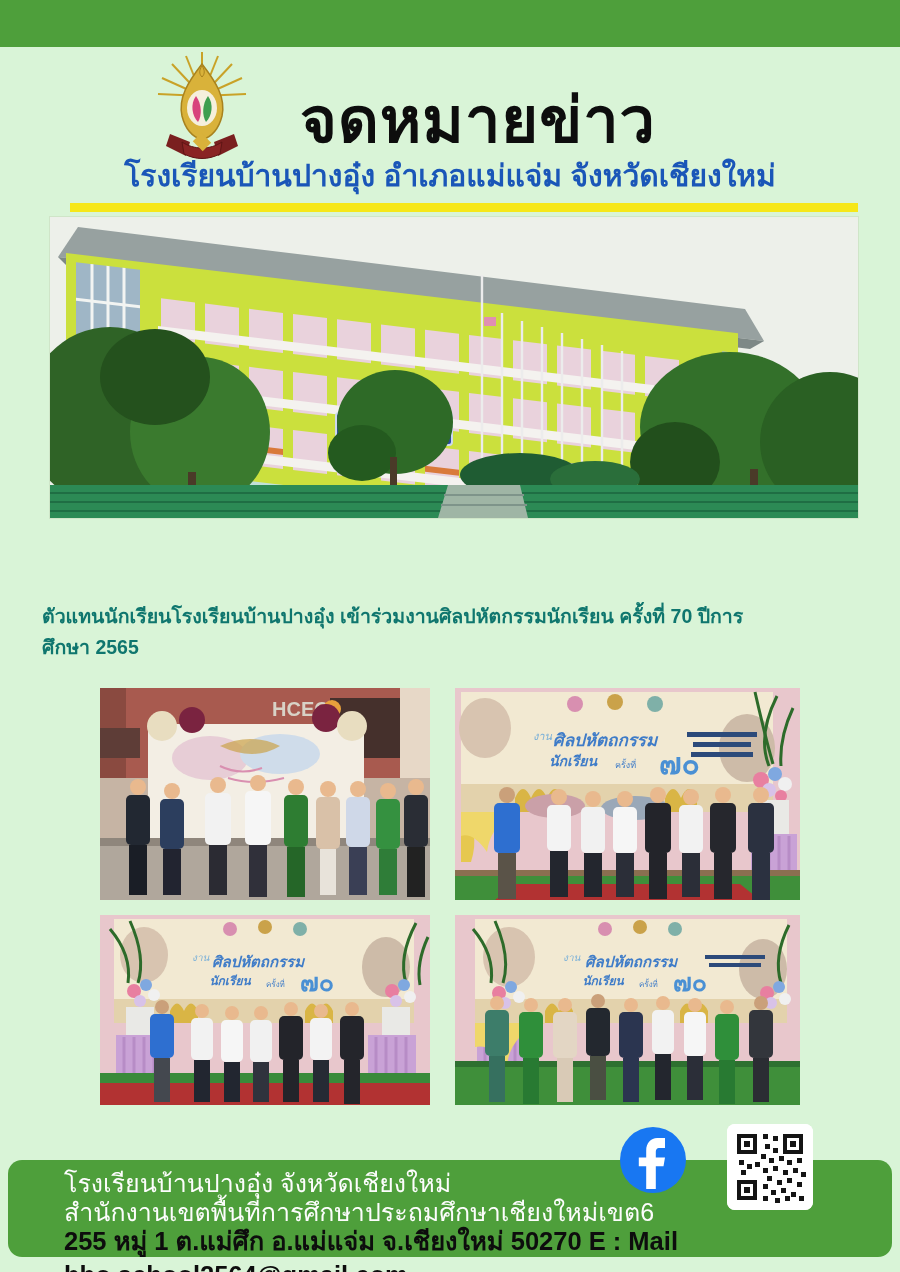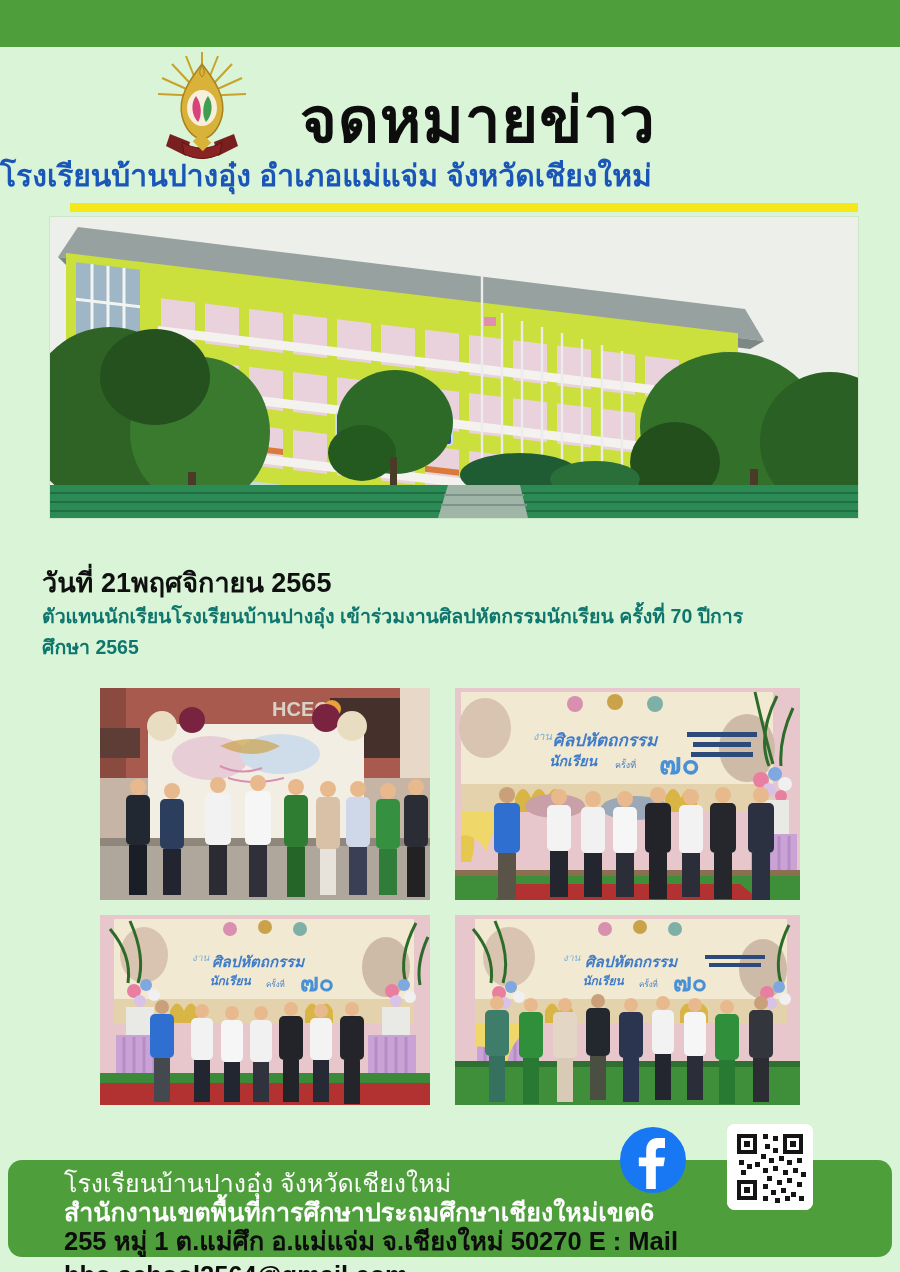--- a/index.html
+++ b/index.html
@@ -5,42 +5,42 @@
   html,body{margin:0;padding:0;}
   body{font-family:"Liberation Sans","DejaVu Sans",sans-serif;background:#eee;}
   .page{position:relative;width:900px;height:1272px;margin:0 auto;background:#d9f4d7;overflow:hidden;}
   .abs{position:absolute;}
 
   
   .topbar{left:0;top:0;width:900px;height:47px;background:#4e9f3b;}
   .logo{left:148px;top:46px;width:108px;height:118px;}
   .title{left:0;top:48px;width:900px;text-align:center;padding-left:56px;box-sizing:border-box;
          font-size:63px;font-weight:800;color:#0d0d0d;line-height:104px;letter-spacing:1px;margin-top:20px;}
-  .subtitle{left:0;top:152px;width:900px;font-size:30px;font-weight:800;
+  .subtitle{left:0;top:152px;width:900px;text-align:center;font-size:30px;font-weight:800;
             color:#1a56b8;line-height:48px;}
   .rule{left:70px;top:203px;width:788px;height:9px;background:#f6e719;}
 
   
   .main-photo{left:50px;top:217px;width:808px;height:301px;background:#edf0ea;outline:1px solid #cfe5c8;}
   .school-en{left:42px;top:524px;font-size:31px;font-weight:800;color:#1d5ec6;letter-spacing:.5px;}
   .date-line{left:42px;top:561px;font-size:27px;font-weight:800;color:#101010;}
   .body-text{left:42px;top:601px;width:740px;font-size:19.5px;font-weight:700;color:#0f766e;line-height:31px;}
 
   
   .photo{overflow:hidden;background:#cfcfc8;}
   .p1{left:100px;top:688px;width:330px;height:212px;}
   .p2{left:455px;top:688px;width:345px;height:212px;}
   .p3{left:100px;top:915px;width:330px;height:190px;}
   .p4{left:455px;top:915px;width:345px;height:190px;}
   .photo svg{display:block;width:100%;height:100%;}
 
   
   .footband{left:8px;top:1160px;width:884px;height:97px;background:#4e9f3b;border-radius:14px;}
   .f1{left:64px;top:1163px;font-size:25px;color:#fdfdfd;font-weight:500;}
-  .f2{left:64px;top:1192px;font-size:25px;color:#fdfdfd;font-weight:700;}
+  .f2{left:64px;top:1192px;font-size:25px;color:#fdfdfd;font-weight:400;}
   .f3{left:64px;top:1221px;font-size:25.5px;color:#0d0d0d;font-weight:600;}
   .fb{left:620px;top:1127px;width:66px;height:66px;}
   .qr{left:727px;top:1124px;width:86px;height:86px;background:#fff;border-radius:8px;}
   .qr svg{display:block;width:100%;height:100%;}
 </style>
 </head>
 <body>
 
 <div class="page">
 
@@ -204,21 +204,20 @@
           <line x1="0" y1="294" x2="808" y2="294"></line>
       </g>
       <polygon points="398,268 470,268 478,301 388,301" fill="#9fb5a5"></polygon>
       <g stroke="#7e948a" stroke-width="2">
           <line x1="394" y1="278" x2="474" y2="278"></line>
           <line x1="391" y1="288" x2="477" y2="288"></line>
         </g>
     </svg>
   </div>
 
-  <div class="abs date-line">วันที่ 21พฤศจิกายน 2565</div>
   <div class="abs body-text">
     <div>ตัวแทนนักเรียนโรงเรียนบ้านปางอุ๋ง เข้าร่วมงานศิลปหัตกรรมนักเรียน ครั้งที่ 70 ปีการศึกษา 2565</div>
   </div>
 
   <div class="abs photo p1" aria-label="คณะครูและนักเรียนถ่ายภาพหน้าป้ายต้อนรับ อาคาร HCEC">
     <svg viewBox="0 0 330 212">
       <rect width="330" height="212" fill="#c6b4a4"></rect>
       <rect x="0" y="0" width="330" height="90" fill="#a85a4f"></rect>
       <rect x="230" y="10" width="70" height="60" fill="#45302c"></rect>
       <rect x="300" y="0" width="30" height="90" fill="#e7d8c7"></rect>

